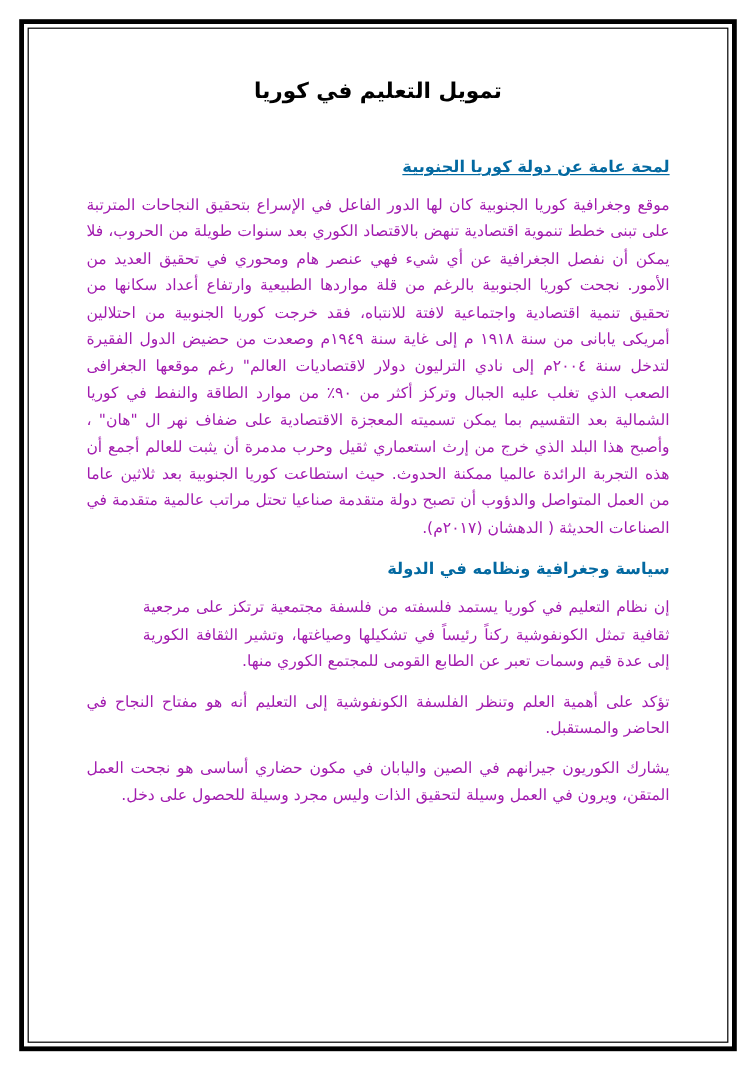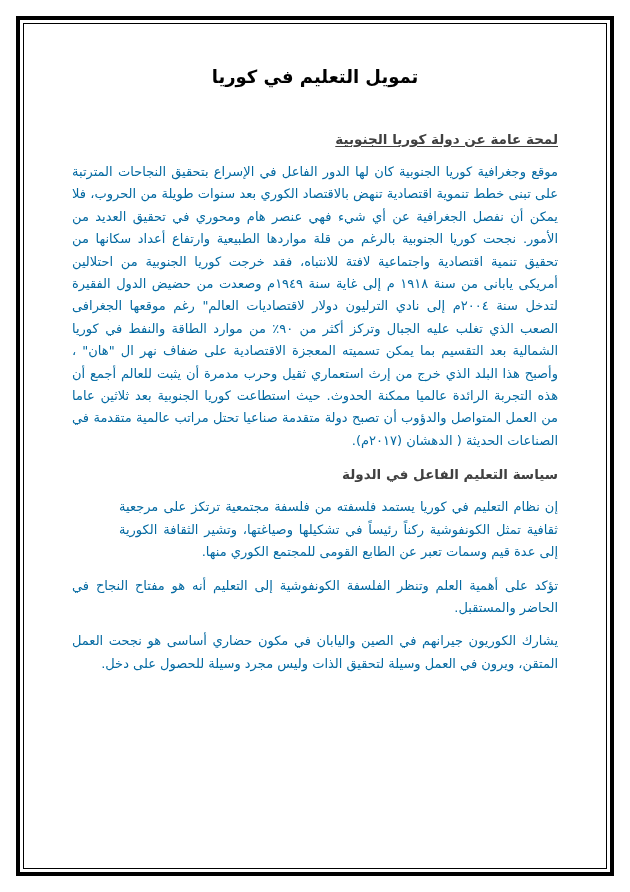--- a/index.html
+++ b/index.html
@@ -60,38 +60,38 @@
     font-size: 18px;
     font-weight: bold;
     color: #000000;
     margin: 16px 0 0 0;
     letter-spacing: 0;
   }
 
   .section-heading {
     font-size: 13.5px;
     font-weight: bold;
-    color: #404040;
+    color: #0369a1;
     text-align: right;
     margin: 0;
     padding: 0;
   }
   .section-heading.underlined {
     text-decoration: underline;
     text-underline-offset: 2px;
   }
 
   .heading-block-1 { margin-top: 44px; }
   .heading-block-2 { margin-top: 14px; }
   .heading-block-3 { margin-top: 12px; }
 
   .body-para {
     font-size: 13px;
     line-height: 22.4px;
-    color: #0369a1;
+    color: #a21caf;
     text-align: justify;
     text-align-last: right;
     margin: 11px 0 0 0;
     word-spacing: 0;
   }
   .body-para.first-para {
     margin-top: 14px;
   }
   .body-para.tight {
     margin-top: 14px;
@@ -117,21 +117,21 @@
 
     <h1 class="doc-title">تمويل التعليم في كوريا</h1>
 
     <div class="heading-block-1">
       <h2 class="section-heading underlined">لمحة عامة عن دولة كوريا الجنوبية</h2>
     </div>
 
     <p class="body-para first-para stretched">موقع وجغرافية كوريا الجنوبية كان لها الدور الفاعل في الإسراع بتحقيق النجاحات المترتبة على تبنى خطط تنموية اقتصادية تنهض بالاقتصاد الكوري بعد سنوات طويلة من الحروب، فلا يمكن أن نفصل الجغرافية عن أي شيء فهي عنصر هام ومحوري في تحقيق العديد من الأمور. نجحت كوريا الجنوبية بالرغم من قلة مواردها الطبيعية وارتفاع أعداد سكانها من تحقيق تنمية اقتصادية واجتماعية لافتة للانتباه، فقد خرجت كوريا الجنوبية من احتلالين أمريكى يابانى من سنة ١٩١٨ م إلى غاية سنة ١٩٤٩م وصعدت من حضيض الدول الفقيرة لتدخل سنة ٢٠٠٤م إلى نادي الترليون دولار لاقتصاديات العالم" رغم موقعها الجغرافى الصعب الذي تغلب عليه الجبال وتركز أكثر من ٩٠٪ من موارد الطاقة والنفط في كوريا الشمالية بعد التقسيم بما يمكن تسميته المعجزة الاقتصادية على ضفاف نهر ال "هان" ، وأصبح هذا البلد الذي خرج من إرث استعماري ثقيل وحرب مدمرة أن يثبت للعالم أجمع أن هذه التجربة الرائدة عالميا ممكنة الحدوث. حيث استطاعت كوريا الجنوبية بعد ثلاثين عاما من العمل المتواصل والدؤوب أن تصبح دولة متقدمة صناعيا تحتل مراتب عالمية متقدمة في الصناعات الحديثة ( الدهشان (٢٠١٧م).</p>
 
     <div class="heading-block-2">
-      <h2 class="section-heading">سياسة التعليم الفاعل في الدولة</h2>
+      <h2 class="section-heading">سياسة وجغرافية ونظامه في الدولة</h2>
     </div>
 
 
     <p class="body-para tight stretched">إن نظام التعليم في كوريا يستمد فلسفته من فلسفة مجتمعية ترتكز على مرجعية ثقافية تمثل الكونفوشية ركناً رئيساً في تشكيلها وصياغتها، وتشير الثقافة الكورية إلى عدة قيم وسمات تعبر عن الطابع القومى للمجتمع الكوري منها.</p>
 
     <p class="body-para stretched">تؤكد على أهمية العلم وتنظر الفلسفة الكونفوشية إلى التعليم أنه هو مفتاح النجاح في الحاضر والمستقبل.</p>
 
     <p class="body-para stretched">يشارك الكوريون جيرانهم في الصين واليابان في مكون حضاري أساسى هو نجحت العمل المتقن، ويرون في العمل وسيلة لتحقيق الذات وليس مجرد وسيلة للحصول على دخل.</p>
 
   </div>

